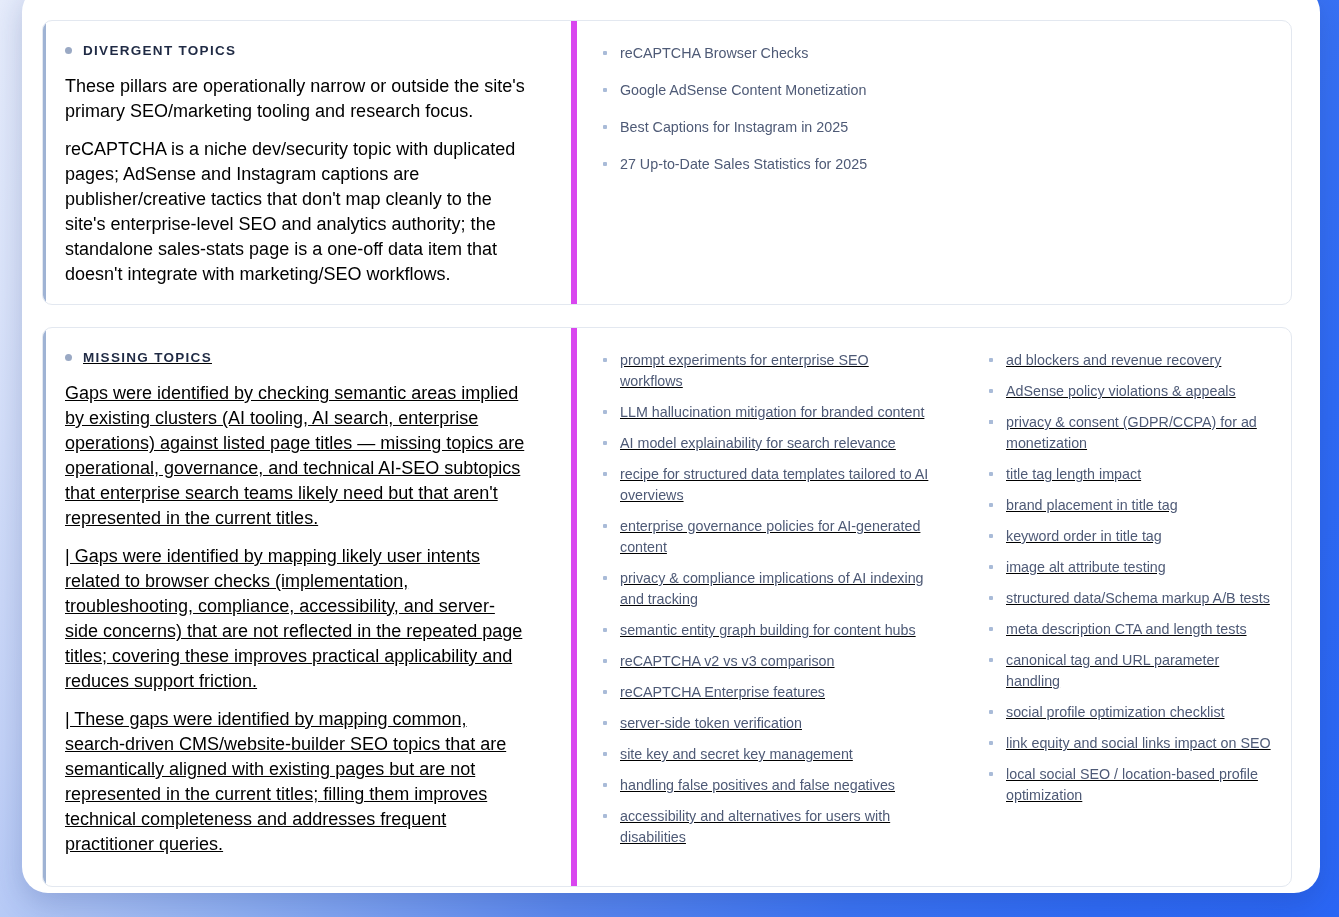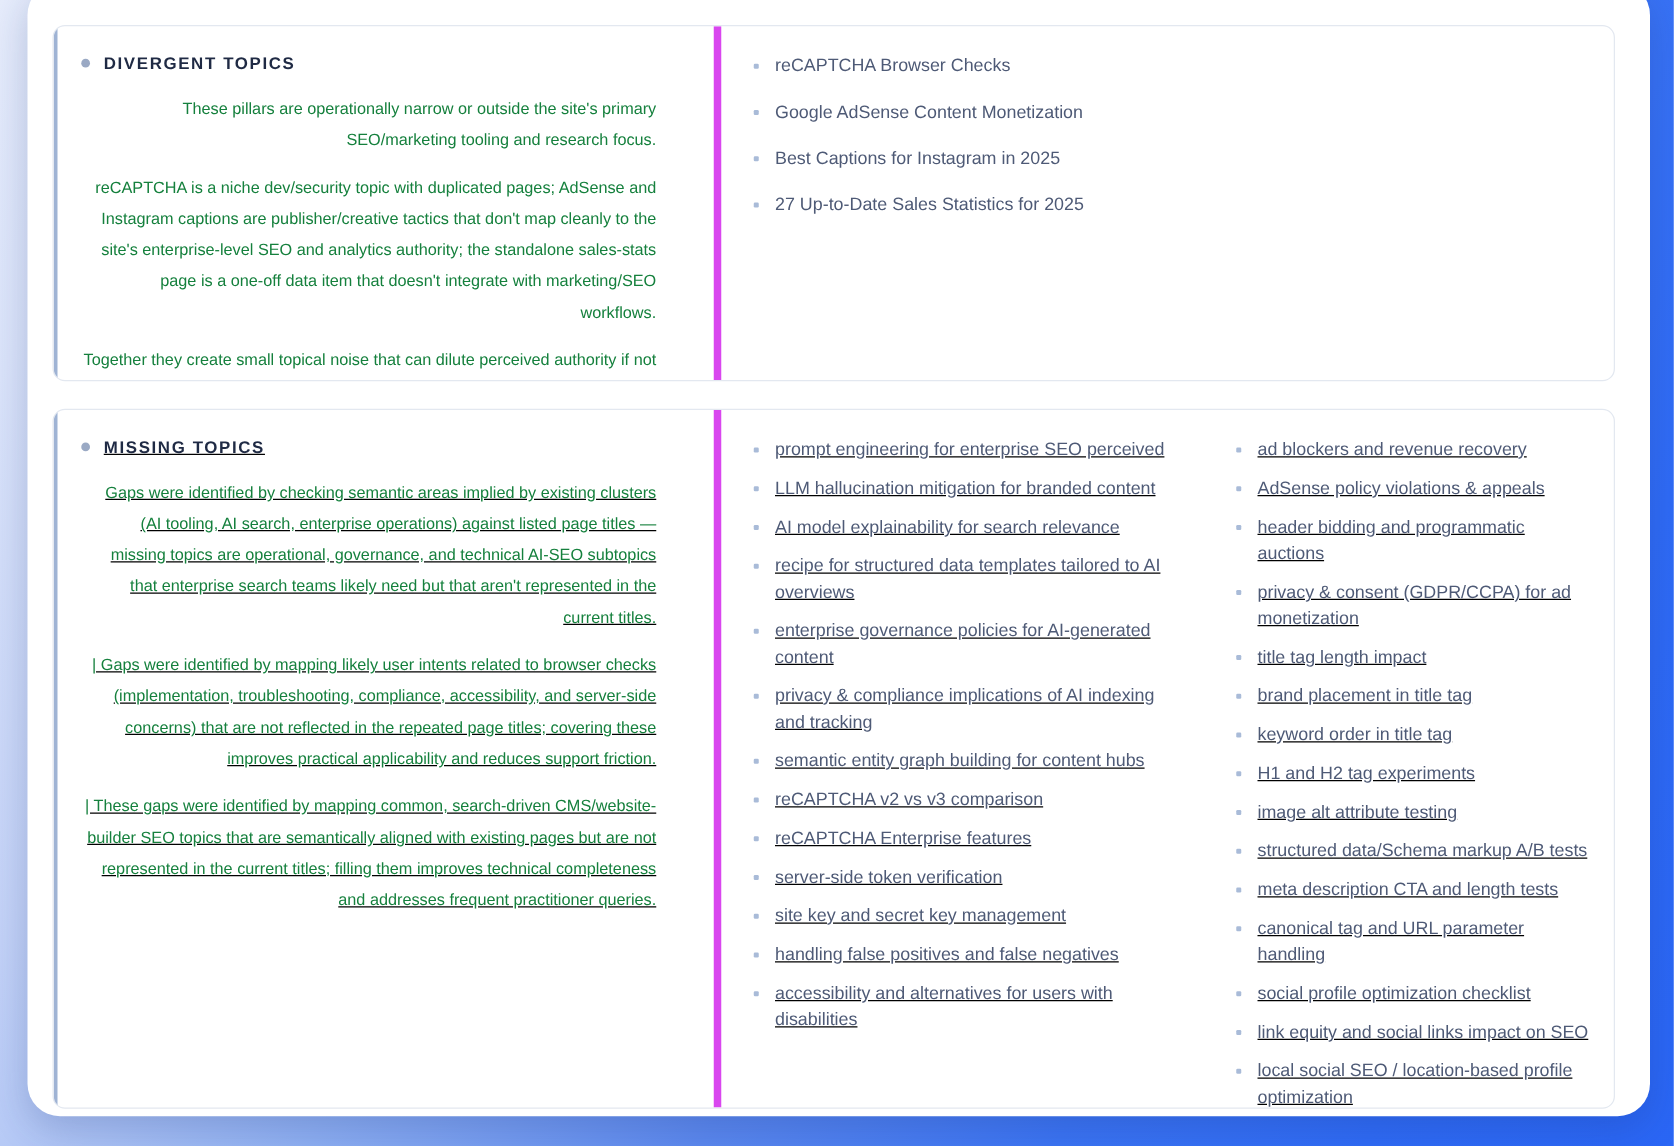--- a/index.html
+++ b/index.html
@@ -85,25 +85,24 @@
   .head-title {
     font-size: 13.5px;
     font-weight: 700;
     letter-spacing: 1.3px;
     color: #1f2a44;
     text-transform: uppercase;
   }
 
   
   .para {
-    font-size: 13px;
+    font-size: 18px;
     line-height: 25px;
-    color: #15803d;
+    color: #000000;
     margin-bottom: 13px;
-    text-align: right;
   }
   .para:last-child { margin-bottom: 0; }
 
   
   ul.topic-list { list-style: none; }
   ul.topic-list li {
     position: relative;
     padding-left: 21px;
     font-size: 14.3px;
     line-height: 21px;
@@ -169,46 +168,45 @@
         <span class="head-dot"></span>
         <h2 class="head-title">MISSING TOPICS</h2>
       </div>
       <p class="para">Gaps were identified by checking semantic areas implied by existing clusters (AI tooling, AI search, enterprise operations) against listed page titles — missing topics are operational, governance, and technical AI-SEO subtopics that enterprise search teams likely need but that aren't represented in the current titles.</p>
       <p class="para">| Gaps were identified by mapping likely user intents related to browser checks (implementation, troubleshooting, compliance, accessibility, and server-side concerns) that are not reflected in the repeated page titles; covering these improves practical applicability and reduces support friction.</p>
       <p class="para">| These gaps were identified by mapping common, search-driven CMS/website-builder SEO topics that are semantically aligned with existing pages but are not represented in the current titles; filling them improves technical completeness and addresses frequent practitioner queries.</p>
     </div>
 
     <div class="col-list col-list-a">
       <ul class="topic-list">
-        <li><span class="bullet"></span><span>prompt engineering for enterprise SEO perceived</span></li>
+        <li><span class="bullet"></span><span>prompt experiments for enterprise SEO workflows</span></li>
         <li><span class="bullet"></span><span>LLM hallucination mitigation for branded content</span></li>
         <li><span class="bullet"></span><span>AI model explainability for search relevance</span></li>
         <li><span class="bullet"></span><span>recipe for structured data templates tailored to AI overviews</span></li>
         <li><span class="bullet"></span><span>enterprise governance policies for AI-generated content</span></li>
         <li><span class="bullet"></span><span>privacy &amp; compliance implications of AI indexing and tracking</span></li>
         <li><span class="bullet"></span><span>semantic entity graph building for content hubs</span></li>
         <li><span class="bullet"></span><span>reCAPTCHA v2 vs v3 comparison</span></li>
         <li><span class="bullet"></span><span>reCAPTCHA Enterprise features</span></li>
         <li><span class="bullet"></span><span>server-side token verification</span></li>
         <li><span class="bullet"></span><span>site key and secret key management</span></li>
         <li><span class="bullet"></span><span>handling false positives and false negatives</span></li>
         <li><span class="bullet"></span><span>accessibility and alternatives for users with disabilities</span></li>
       </ul>
     </div>
 
     <div class="col-list col-list-b">
       <ul class="topic-list">
         <li><span class="bullet"></span><span>ad blockers and revenue recovery</span></li>
         <li><span class="bullet"></span><span>AdSense policy violations &amp; appeals</span></li>
-        <li><span class="bullet"></span><span>header bidding and programmatic auctions</span></li>
+        <li><span class="bullet"></span></li>
         <li><span class="bullet"></span><span>privacy &amp; consent (GDPR/CCPA) for ad monetization</span></li>
         <li><span class="bullet"></span><span>title tag length impact</span></li>
         <li><span class="bullet"></span><span>brand placement in title tag</span></li>
         <li><span class="bullet"></span><span>keyword order in title tag</span></li>
-        <li><span class="bullet"></span><span>H1 and H2 tag experiments</span></li>
         <li><span class="bullet"></span><span>image alt attribute testing</span></li>
         <li><span class="bullet"></span><span>structured data/Schema markup A/B tests</span></li>
         <li><span class="bullet"></span><span>meta description CTA and length tests</span></li>
         <li><span class="bullet"></span><span>canonical tag and URL parameter handling</span></li>
         <li><span class="bullet"></span><span>social profile optimization checklist</span></li>
         <li><span class="bullet"></span><span>link equity and social links impact on SEO</span></li>
         <li><span class="bullet"></span><span>local social SEO / location-based profile optimization</span></li>
       </ul>
     </div>
   </section>

